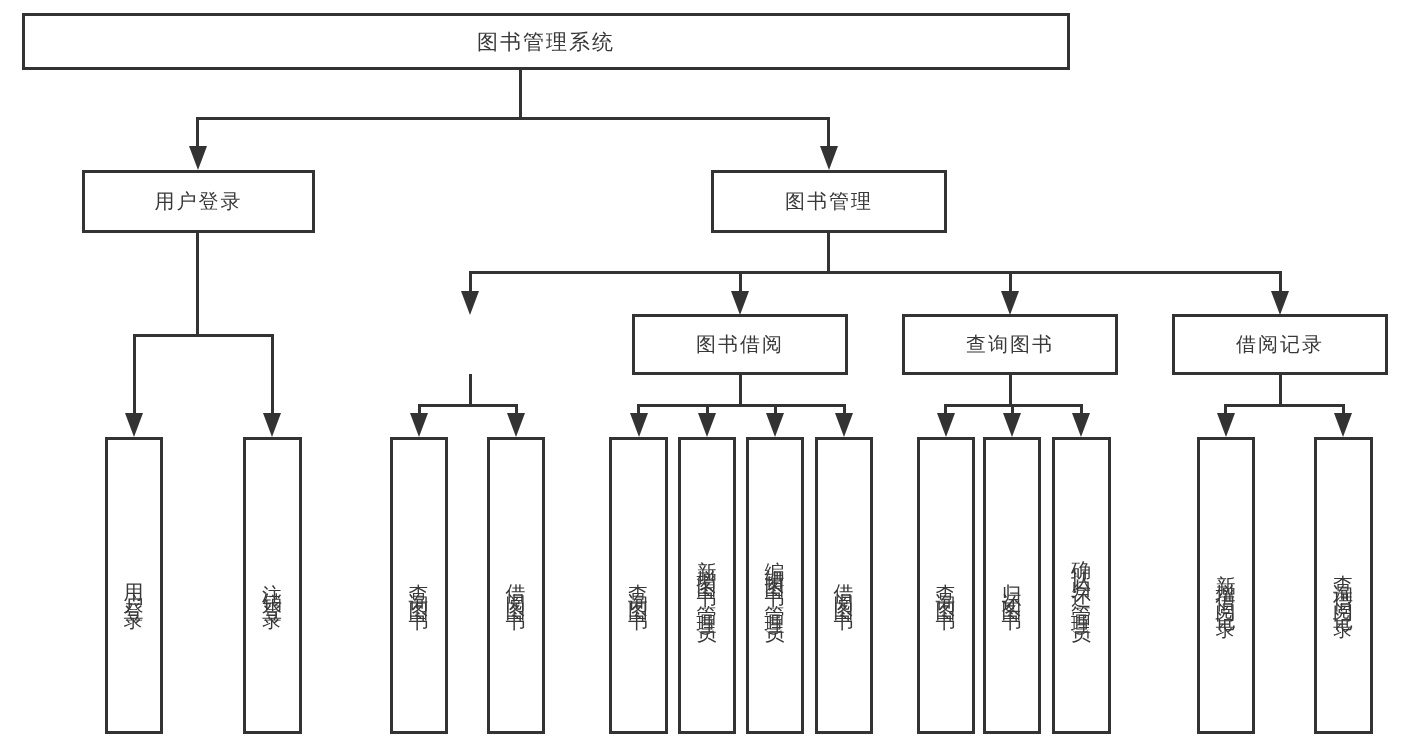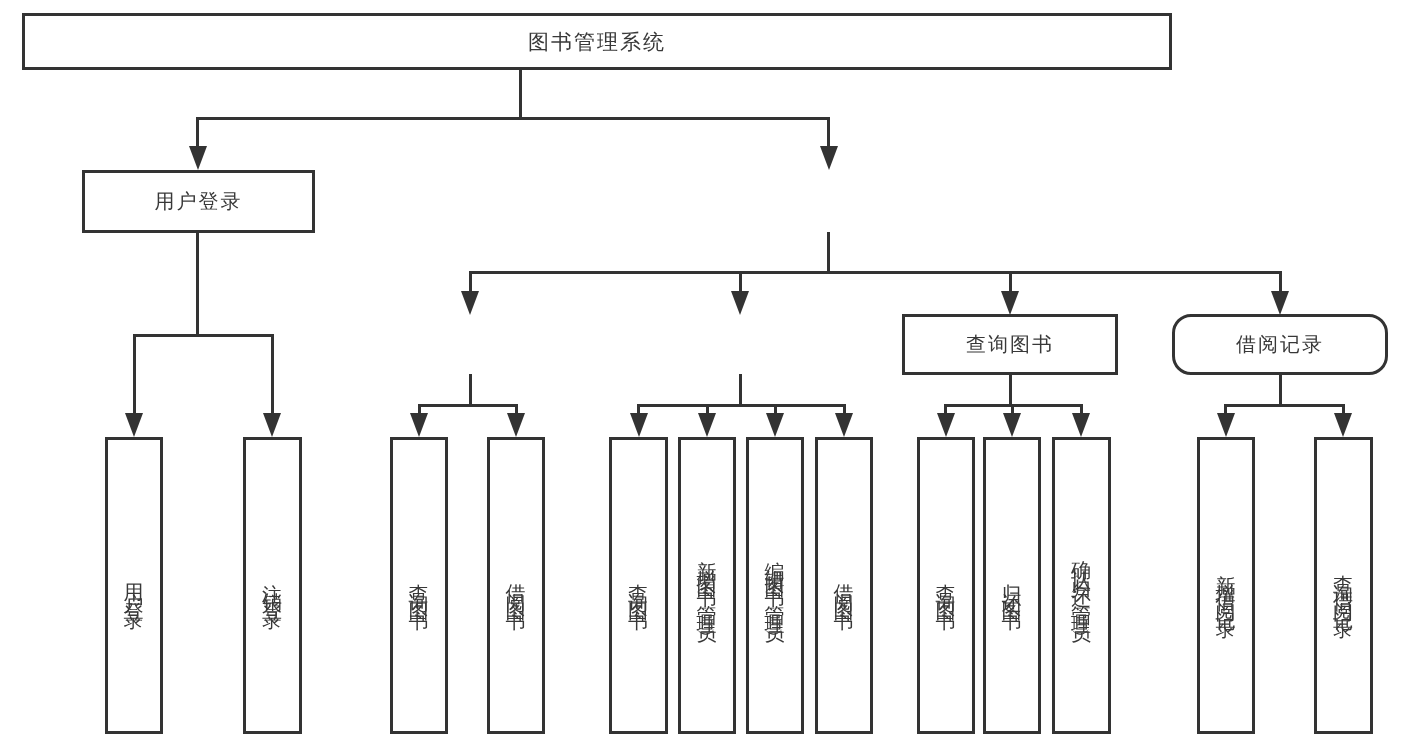--- a/index.html
+++ b/index.html
@@ -59,57 +59,63 @@
     color:var(--wm);
     white-space:nowrap;
     z-index:5;
   }
 </style>
 </head>
 <body>
 
 <div id="canvas">
 
-  <div class="box" style="left:22px;top:13px;width:1150px;height:57px;">
+  <div class="box" style="left:22px;top:13px;width:1048px;height:57px;">
     <span class="hlabel root-label">图书管理系统</span>
   </div>
 
   <div class="vline" style="left:519px;top:69px;height:50px;"></div>
   <div class="hline" style="left:196px;top:117px;width:634px;"></div>
   <div class="vline" style="left:196px;top:117px;height:33px;"></div>
   <div class="arrow" style="left:189px;top:146px;"></div>
   <div class="vline" style="left:827px;top:117px;height:33px;"></div>
   <div class="arrow" style="left:820px;top:146px;"></div>
 
   <div class="box" style="left:82px;top:170px;width:233px;height:63px;">
     <span class="hlabel">用户登录</span>
+  </div>
+  <div class="box" style="left:711px;top:170px;width:236px;height:63px;">
+    <span class="hlabel">图书管理</span>
   </div>
 
   <div class="vline" style="left:196px;top:232px;height:103px;"></div>
   <div class="hline" style="left:133px;top:334px;width:141px;"></div>
   <div class="vline" style="left:133px;top:334px;height:81px;"></div>
   <div class="arrow" style="left:125px;top:413px;"></div>
   <div class="vline" style="left:271px;top:334px;height:81px;"></div>
   <div class="arrow" style="left:263px;top:413px;"></div>
 
   <div class="vline" style="left:827px;top:232px;height:41px;"></div>
   <div class="hline" style="left:469px;top:271px;width:813px;"></div>
   <div class="vline" style="left:469px;top:271px;height:22px;"></div>
   <div class="arrow" style="left:461px;top:291px;"></div>
   <div class="vline" style="left:739px;top:271px;height:22px;"></div>
   <div class="arrow" style="left:731px;top:291px;"></div>
   <div class="vline" style="left:1009px;top:271px;height:22px;"></div>
   <div class="arrow" style="left:1001px;top:291px;"></div>
   <div class="vline" style="left:1279px;top:271px;height:22px;"></div>
   <div class="arrow" style="left:1271px;top:291px;"></div>
 
+  <div class="box" style="left:632px;top:314px;width:216px;height:61px;">
+    <span class="hlabel">图书借阅</span>
+  </div>
   <div class="box" style="left:902px;top:314px;width:216px;height:61px;">
     <span class="hlabel">查询图书</span>
   </div>
-  <div class="box" style="left:1172px;top:314px;width:216px;height:61px;border-radius:19px;">
+  <div class="box" style="left:1172px;top:314px;width:216px;height:61px;">
     <span class="hlabel">借阅记录</span>
   </div>
 
   <div class="vline" style="left:469px;top:374px;height:31px;"></div>
   <div class="hline" style="left:418px;top:404px;width:100px;"></div>
   <div class="vline" style="left:418px;top:404px;height:11px;"></div>
   <div class="arrow" style="left:410px;top:413px;"></div>
   <div class="vline" style="left:515px;top:404px;height:11px;"></div>
   <div class="arrow" style="left:507px;top:413px;"></div>
 

